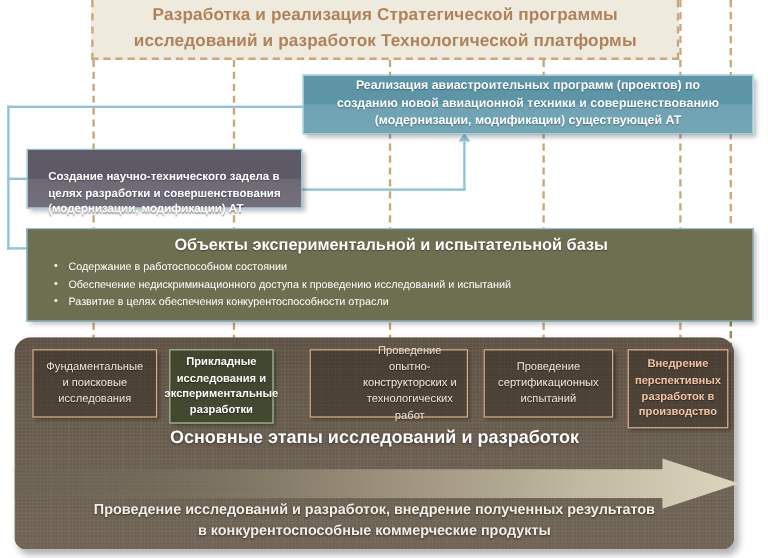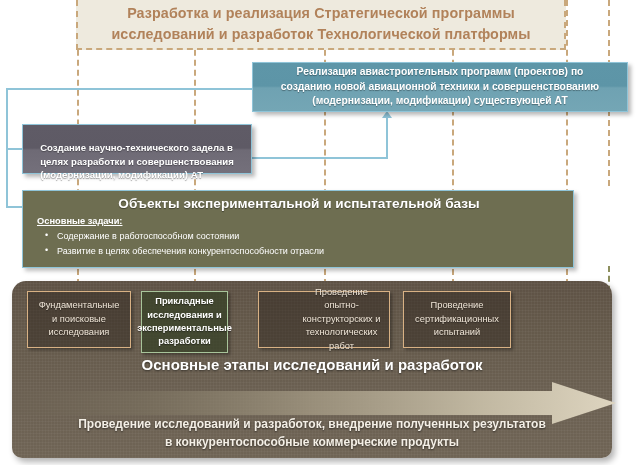--- a/index.html
+++ b/index.html
@@ -70,21 +70,21 @@
   }
   #gray-box .t {
     color: #ffffff; font-size: 9.6px; font-weight: bold;
     line-height: 1.45; text-align: left;
     text-shadow: 0 1px 1px rgba(0,0,0,.35);
     margin-top: 25px;
   }
 
   
   #olive-box {
-    position: absolute; left: 22px; top: 190px; width: 552px; height: 78px;
+    position: absolute; left: 22px; top: 190px; width: 606px; height: 78px;
     background: #6e6e51;
     border: 1.5px solid #8fc4d8;
     box-shadow: 3px 3px 4px rgba(0,0,0,.25);
     z-index: 6; padding: 4px 10px 5px 12px;
   }
   #olive-box .head {
     color: #ffffff; font-size: 13.6px; font-weight: bold;
     text-align: center; line-height: 1.2; margin-top: 1px;
     text-shadow: 0 1px 1px rgba(0,0,0,.4);
   }
@@ -191,23 +191,23 @@
   <div id="gray-box">
     <div class="t">
       <div>Создание научно-технического задела в</div>
       <div>целях разработки и совершенствования</div>
       <div>(модернизации, модификации) АТ</div>
     </div>
   </div>
 
   <div id="olive-box">
     <div class="head">Объекты экспериментальной и испытательной базы</div>
-    <div class="sub">Основные задачи:</div>
     <ul>
       <li>Содержание в работоспособном состоянии</li>
+      <li>Обеспечение недискриминационного доступа к проведению исследований и испытаний</li>
       <li>Развитие в целях обеспечения конкурентоспособности отрасли</li>
     </ul>
   </div>
 
   <div id="brown-panel"></div>
 
   <svg id="big-arrow" viewBox="0 0 604 42" preserveAspectRatio="none">
     <defs>
       <linearGradient id="arrGrad" x1="0" y1="0" x2="1" y2="0">
         <stop offset="0%" stop-color="#6b6152" stop-opacity="0.30"></stop>
@@ -246,20 +246,28 @@
   </div>
 
   <div class="stage-box sb-tan" style="left:403px; width:108px;">
     <div class="t">
       <div>Проведение</div>
       <div>сертификационных</div>
       <div>испытаний</div>
     </div>
   </div>
 
+  <div class="stage-box sb-peach" style="left:523px; width:84px; height:66px;">
+    <div class="t">
+      <div>Внедрение</div>
+      <div>перспективных</div>
+      <div>разработок в</div>
+      <div>производство</div>
+    </div>
+  </div>
 
   <div id="stage-title">Основные этапы исследований и разработок</div>
 
   <div id="bottom-text">
     <div>Проведение исследований и разработок, внедрение полученных результатов</div>
     <div>в конкурентоспособные коммерческие продукты</div>
   </div>
 
 </div>
 

